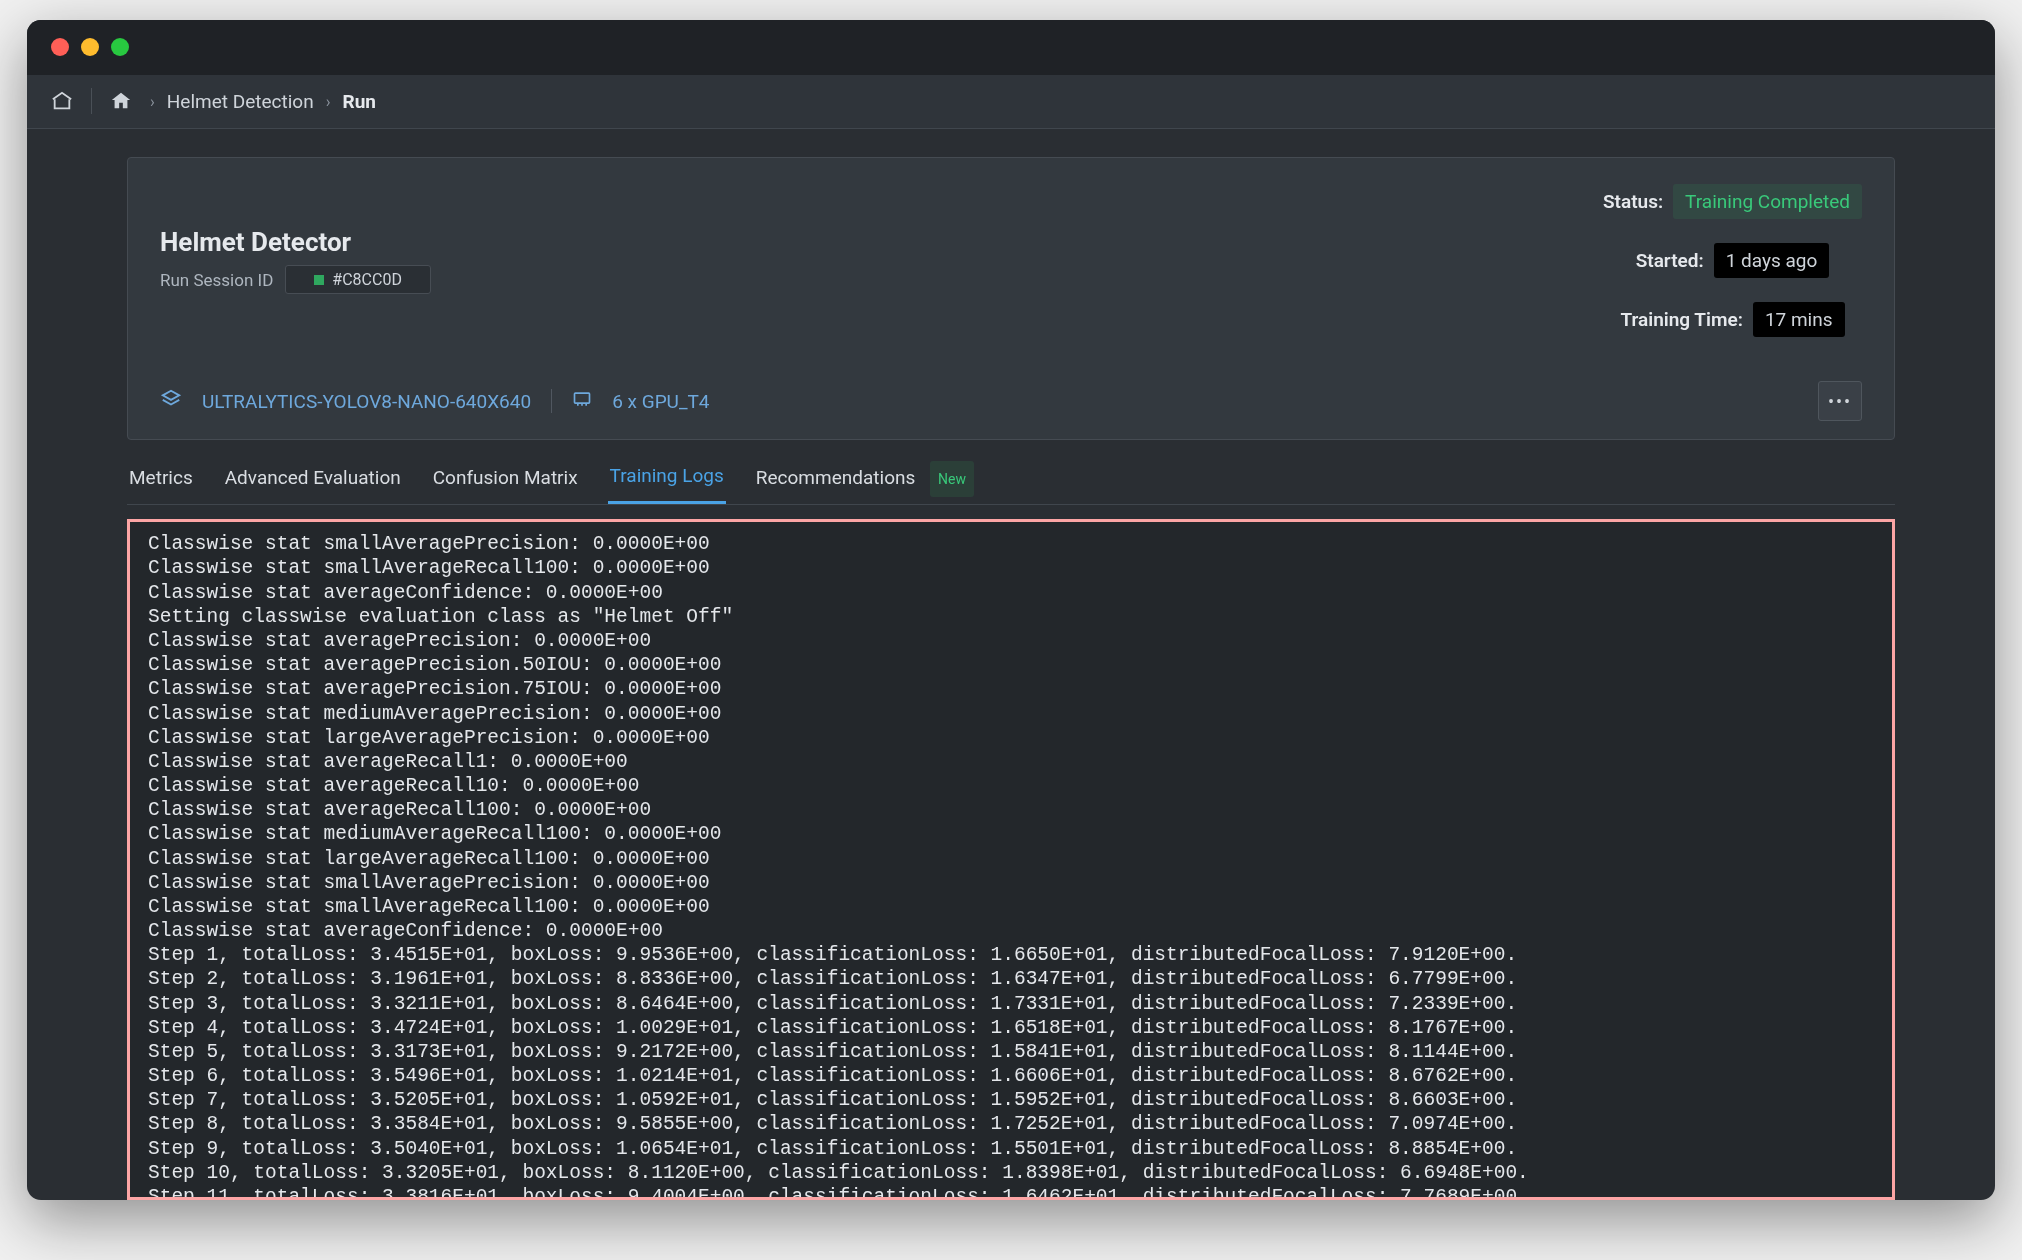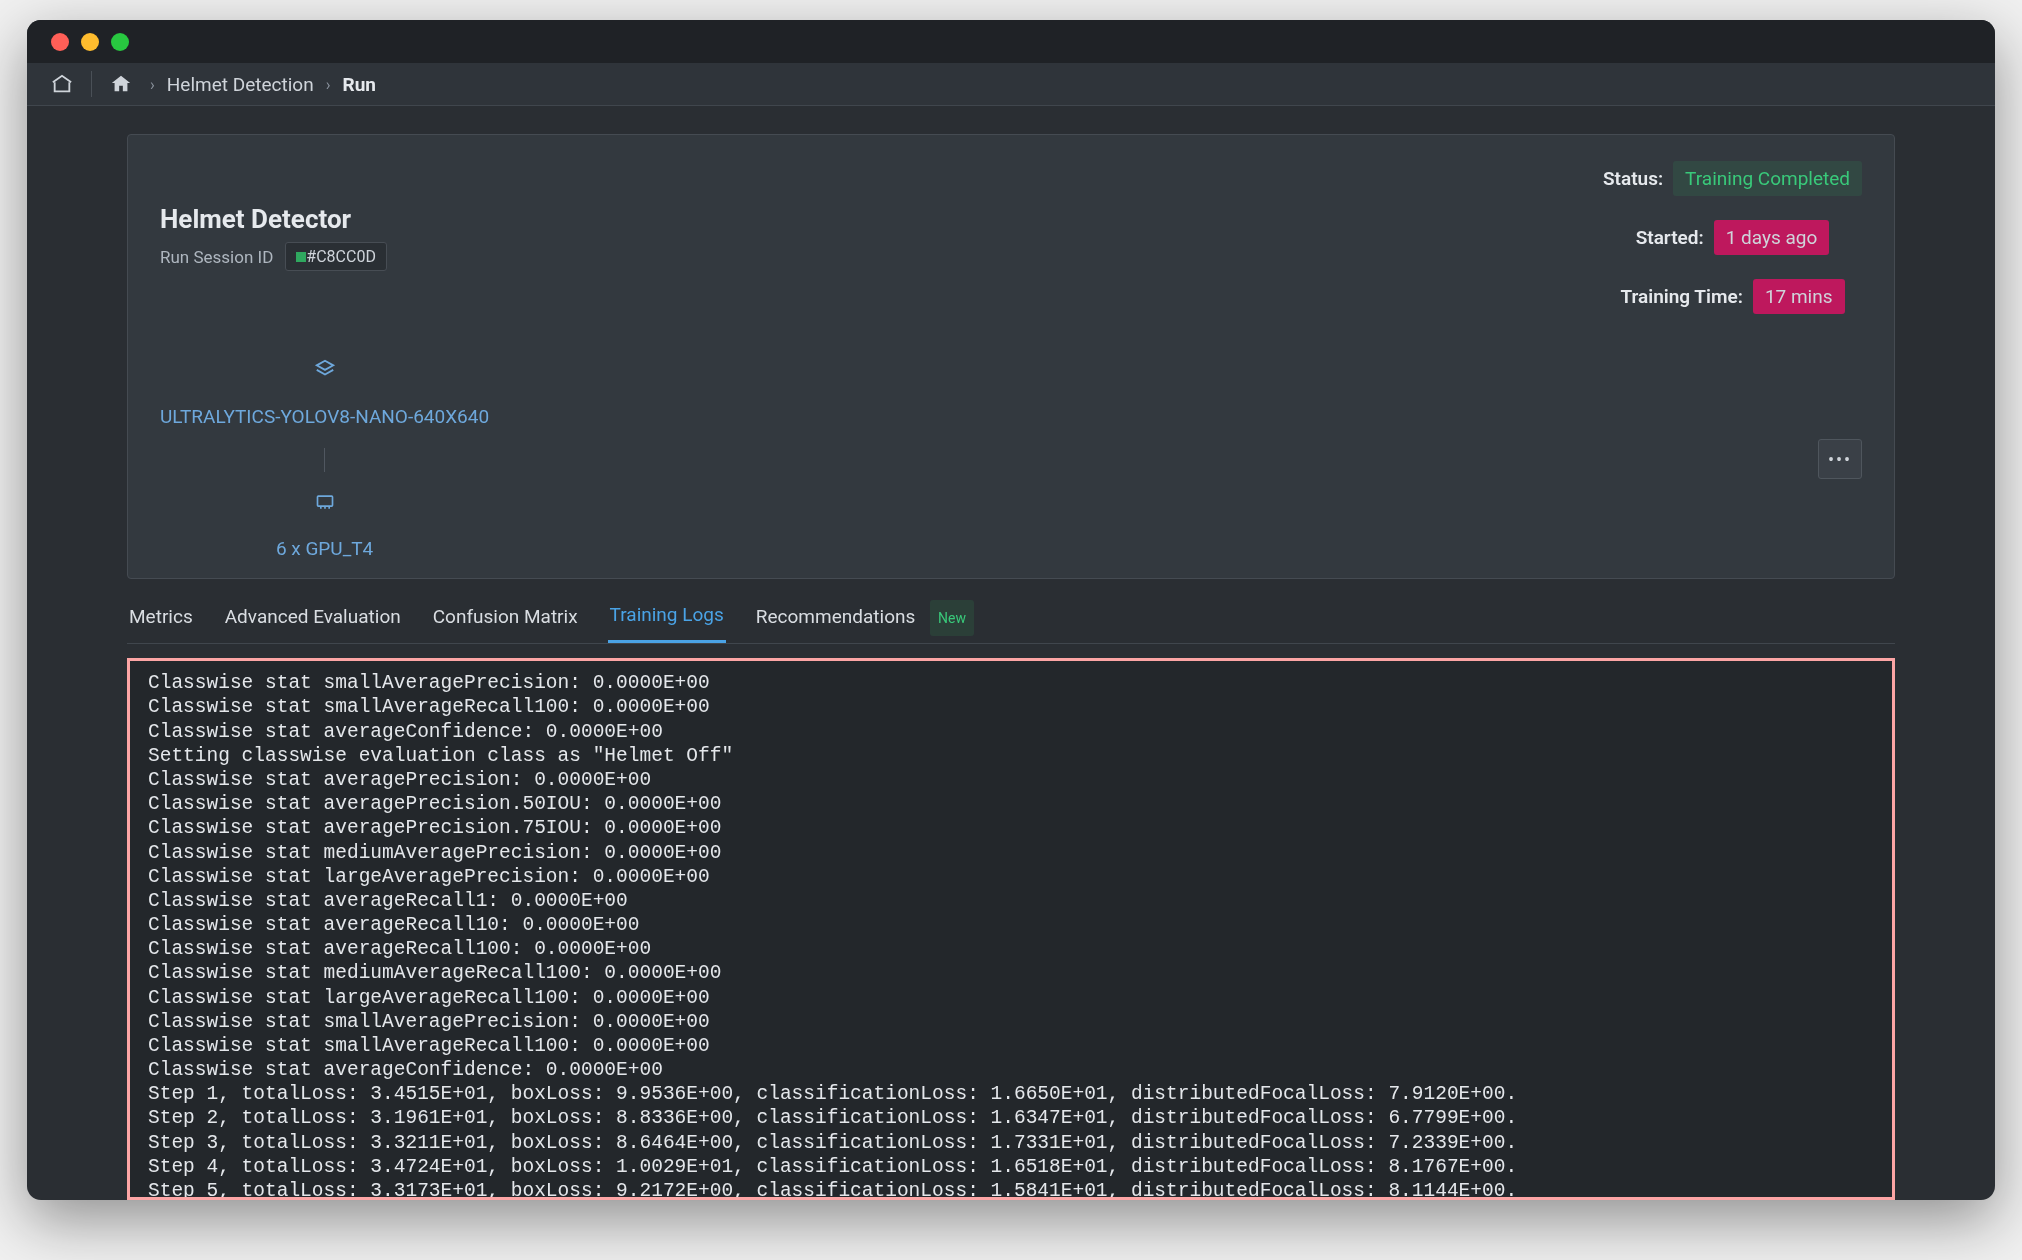--- a/index.html
+++ b/index.html
@@ -78,34 +78,34 @@
     border: 1px solid #454b52;
     border-radius: 4px;
     padding: 26px 32px 18px 32px;
     color: #dfe3e8;
   }
   .card-row1 { display: flex; justify-content: space-between; align-items: center; }
   .card-title { font-size: 26px; font-weight: 700; color: #e6e9ed; }
   .sub { display: flex; align-items: center; gap: 12px; margin-top: 8px; font-size: 17px; color: #aeb6bf; }
   .sess-pill {
     background: #2a2f34; border: 1px solid #474d54;
-    padding: 4px 10px; border-radius: 3px;
-    display: inline-flex; align-items: center; gap: 0;
+    padding: 4px 28px; border-radius: 3px;
+    display: inline-flex; align-items: center; gap: 8px;
     font-size: 16px; color: #cfd4da;
   }
   .status-green-dot { width: 10px; height: 10px; background: #2fa85f; }
 
   .status-right { display: flex; align-items: center; gap: 24px; font-size: 19px; flex-direction: column; }
   .kv { display: flex; align-items: center; gap: 10px; }
   .kv .k { color: #e6e9ed; font-weight: 600; }
-  .kv .v-pill { background: #be185d; padding: 6px 12px; border-radius: 3px; color: #cfd4da; }
+  .kv .v-pill { background: #000000; padding: 6px 12px; border-radius: 3px; color: #cfd4da; }
   .kv .v-pill.ok { color: #39c97a; background: rgba(47,168,95,0.14); }
 
   .card-row2 { display: flex; justify-content: space-between; align-items: center; margin-top: 44px; }
-  .model-line { display: flex; align-items: center; gap: 20px; color: #6ea8dc; font-size: 19px; flex-direction: column; }
+  .model-line { display: flex; align-items: center; gap: 20px; color: #6ea8dc; font-size: 19px; }
   .model-line .sep { width: 1px; height: 24px; background: #505760; }
   .ico-blue { color: #6ea8dc; }
   .more-btn {
     width: 44px; height: 40px; border: 1px solid #4f565d;
     background: #3a4047; border-radius: 3px; cursor: pointer;
     display: flex; align-items: center; justify-content: center;
     color: #cfd4da; letter-spacing: 2px; font-size: 18px;
   }
 
   .tabs {

